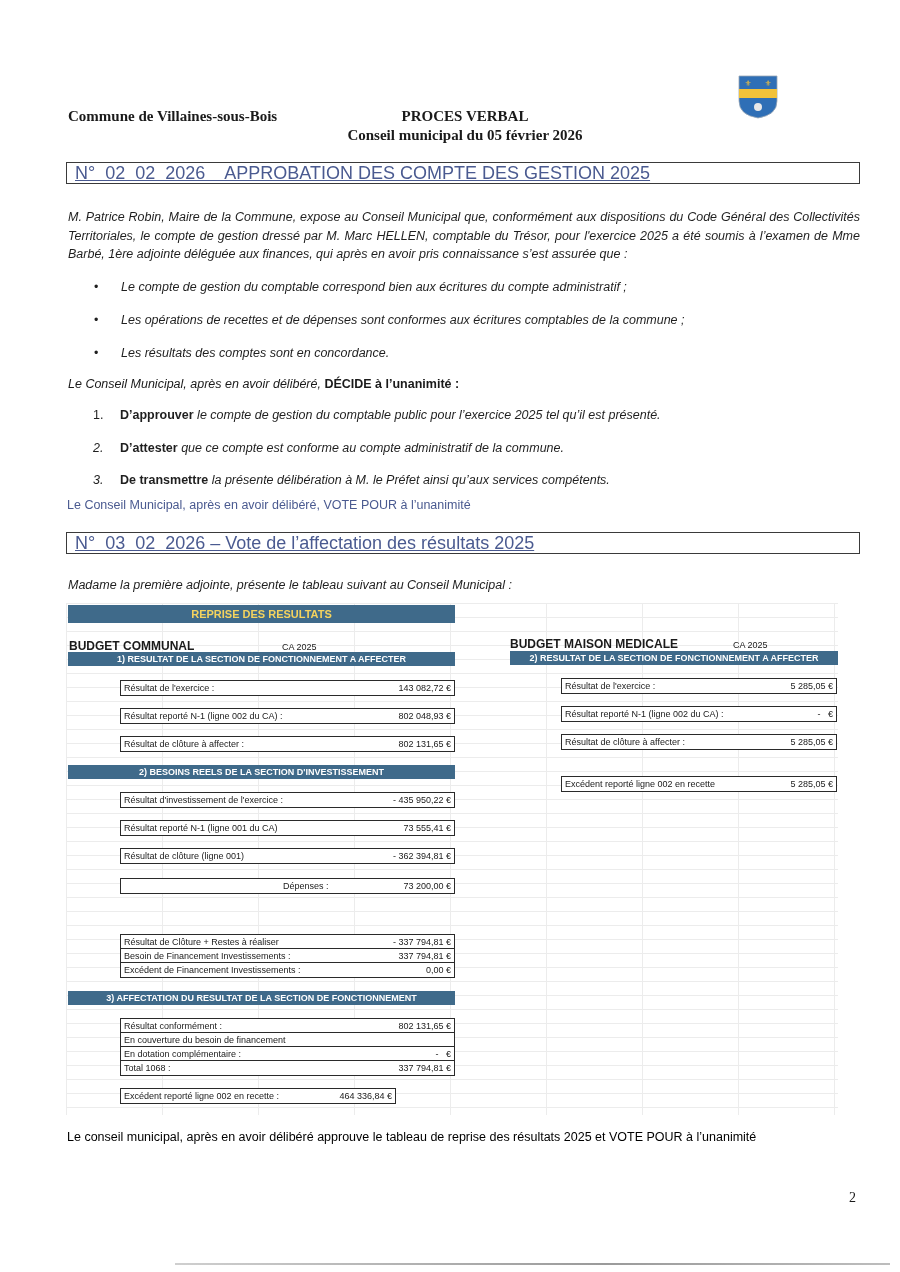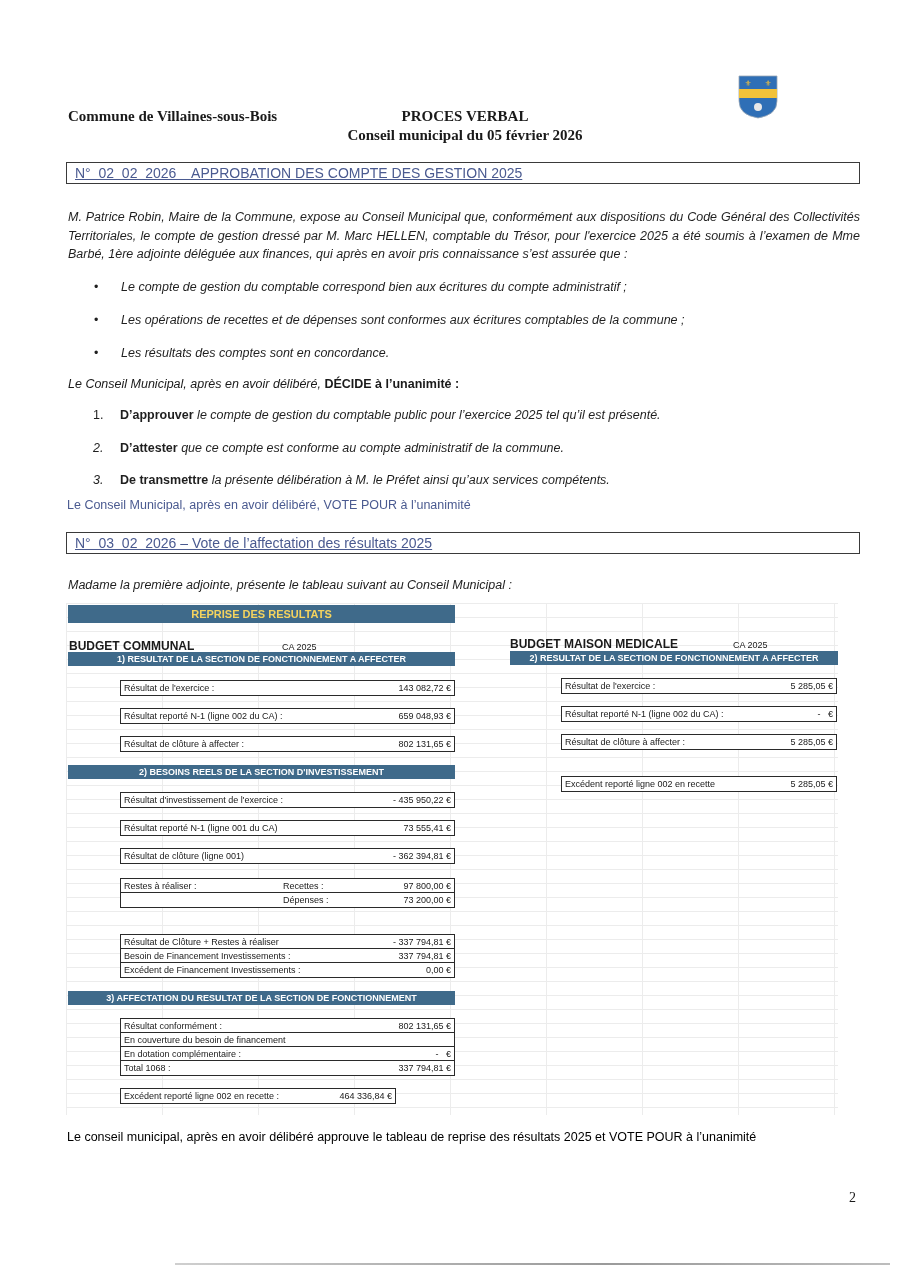--- a/index.html
+++ b/index.html
@@ -5,21 +5,21 @@
   * { box-sizing: border-box; margin: 0; padding: 0; }
   html, body { width: 900px; height: 1272px; background: #ffffff; overflow: hidden; }
   body { position: relative; font-family: "Liberation Sans", sans-serif; color: #1a1a1a; }
 
   
   .hdr-commune { position: absolute; left: 68px; top: 108px; font-family: "Liberation Serif", serif; font-weight: bold; font-size: 15px; }
   .hdr-title { position: absolute; left: 330px; top: 107px; width: 270px; text-align: center; font-family: "Liberation Serif", serif; font-weight: bold; font-size: 15px; line-height: 19px; }
   .crest { position: absolute; left: 738px; top: 75px; width: 40px; height: 44px; }
 
   
-  .sec-box { position: absolute; left: 66px; width: 794px; height: 22px; border: 1.5px solid #3a3a3a; padding-left: 8px; font-size: 14px; color: #4a5a90; line-height: 20px; }
+  .sec-box { position: absolute; left: 66px; width: 794px; height: 22px; border: 1.5px solid #3a3a3a; padding-left: 8px; font-size: 18px; color: #4a5a90; line-height: 20px; }
   .sec-box span { text-decoration: underline; text-decoration-color: #4a5a90; }
 
   .para { position: absolute; left: 68px; width: 792px; font-style: italic; font-size: 12.5px; line-height: 18.5px; color: #1f1f1f; text-align: justify; }
   .bullet { position: absolute; left: 94px; font-size: 12.5px; font-style: italic; color: #1f1f1f; }
   .bullet .dot { display: inline-block; width: 27px; font-style: normal; }
   .decide { position: absolute; left: 68px; font-size: 12.5px; font-style: italic; }
   .decide b { font-style: normal; }
   .num-item { position: absolute; left: 93px; font-size: 12.5px; color: #1f1f1f; }
   .num-item .n { display: inline-block; width: 27px; }
   .num-item b { font-style: normal; }
@@ -98,21 +98,21 @@
 
   <div class="rowbox" style="left:54px; top:77px; width:335px;">
       <div class="r">
         <span class="lbl">Résultat de l'exercice :</span>
         <span class="val">143 082,72 €</span>
       </div>
     </div>
   <div class="rowbox" style="left:54px; top:105px; width:335px;">
       <div class="r">
         <span class="lbl">Résultat reporté N-1 (ligne 002 du CA) :</span>
-        <span class="val">659 048,93 €</span>
+        <span class="val">802 048,93 €</span>
       </div>
     </div>
   <div class="rowbox" style="left:54px; top:133px; width:335px;">
       <div class="r">
         <span class="lbl">Résultat de clôture à affecter :</span>
         <span class="val">802 131,65 €</span>
       </div>
     </div>
 
   <div class="band" style="left:2px; top:162px; width:387px;">2) BESOINS REELS DE LA SECTION D'INVESTISSEMENT</div>
@@ -130,25 +130,20 @@
       </div>
     </div>
   <div class="rowbox" style="left:54px; top:245px; width:335px;">
       <div class="r">
         <span class="lbl">Résultat de clôture (ligne 001)</span>
         <span class="val">- 362 394,81 €</span>
       </div>
     </div>
 
   <div class="rowbox" style="left:54px; top:275px; width:335px;">
-    <div class="r">
-        <span class="lbl">Restes à réaliser :</span>
-        <span class="mid">Recettes :</span>
-        <span class="val">97 800,00 €</span>
-      </div>
     <div class="r">
         <span class="lbl"></span>
         <span class="mid">Dépenses :</span>
         <span class="val">73 200,00 €</span>
       </div>
   </div>
 
   <div class="rowbox" style="left:54px; top:331px; width:335px;">
     <div class="r">
         <span class="lbl">Résultat de Clôture + Restes à réaliser</span>

